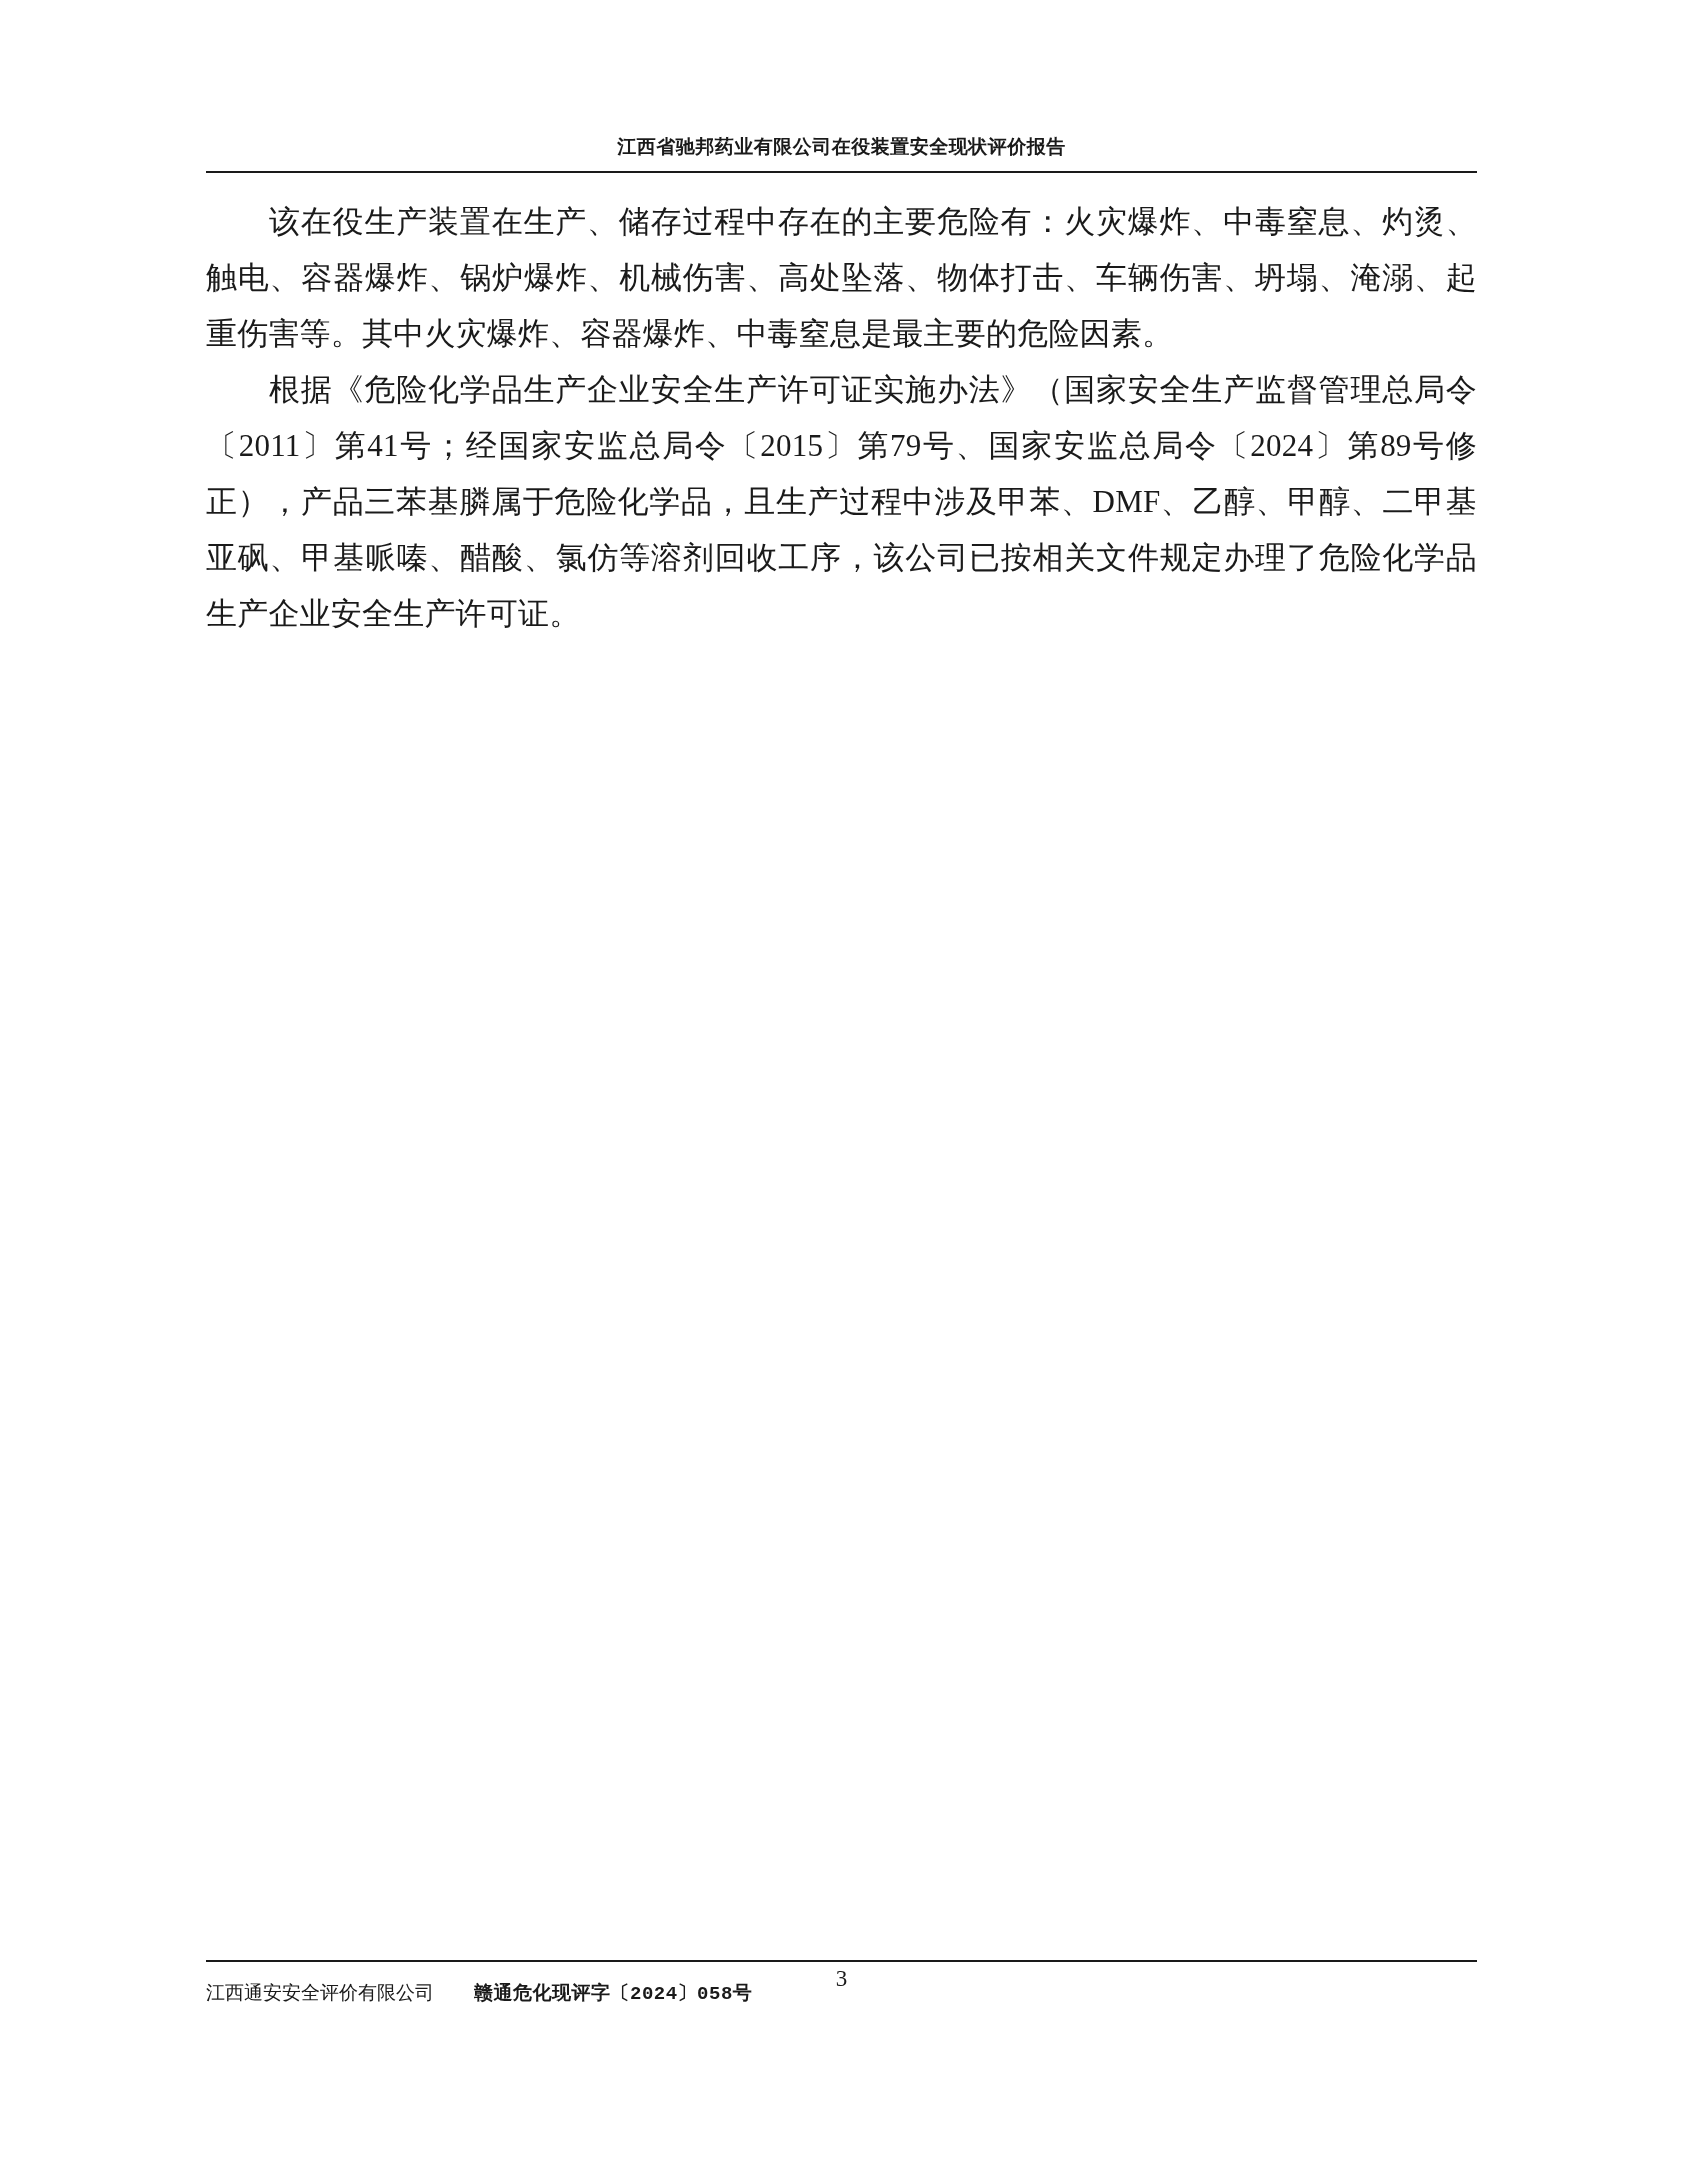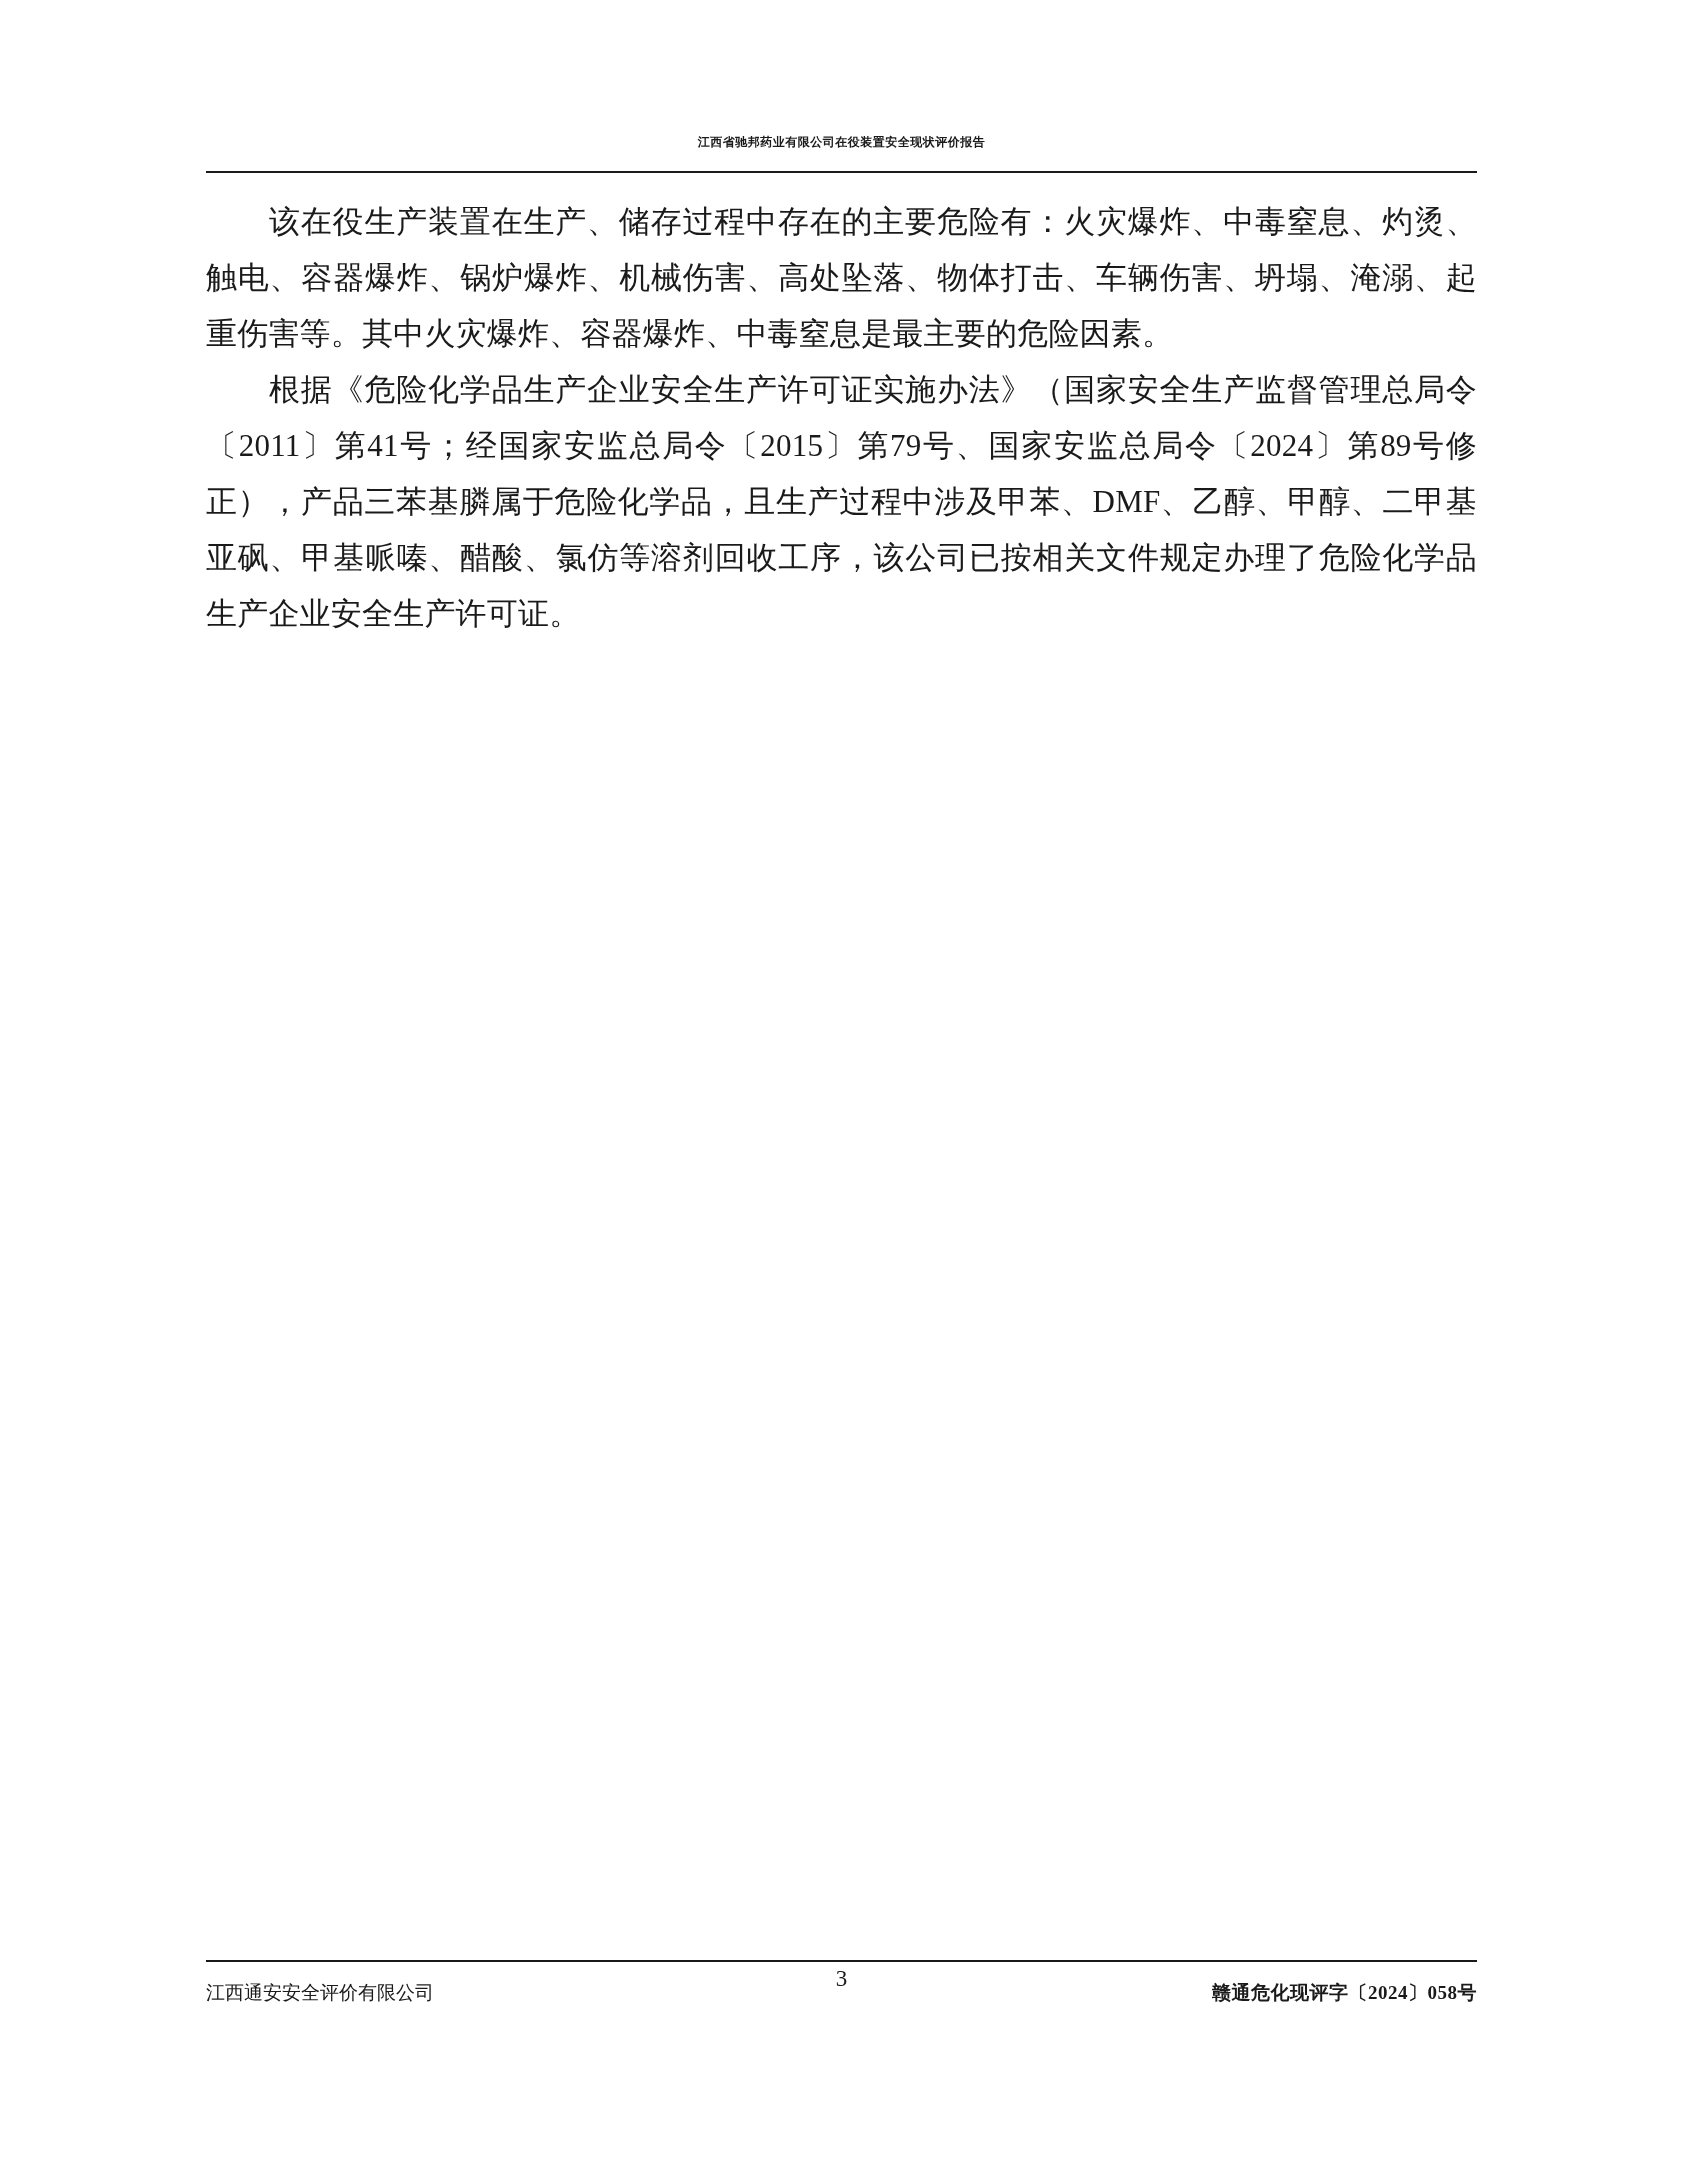--- a/index.html
+++ b/index.html
@@ -17,21 +17,21 @@
     color: #1a1a1a;
     overflow: hidden;
   }
   .header {
     position: absolute;
     left: 206px;
     top: 134px;
     width: 1271px;
     text-align: center;
     font-family: "DejaVu Sans", sans-serif;
-    font-size: 12px;
+    font-size: 19px;
     font-weight: bold;
     letter-spacing: 0.5px;
     color: #1a1a1a;
   }
   .header-rule {
     position: absolute;
     left: 206px;
     top: 171px;
     width: 1271px;
     height: 2px;
@@ -66,22 +66,21 @@
     background: #1a1a1a;
   }
   .footer {
     position: absolute;
     left: 206px;
     top: 1970px;
     width: 1271px;
     height: 46px;
     display: flex;
     align-items: center;
-    justify-content: space-between;
-    font-family: Liberation Serif, serif;
+    font-family: Liberation Mono, monospace;
     font-size: 19px;
     color: #1a1a1a;
   }
   .footer-left {
     font-weight: normal;
   }
   .footer-center {
     position: absolute;
     left: 0;
     top: 1966px;

